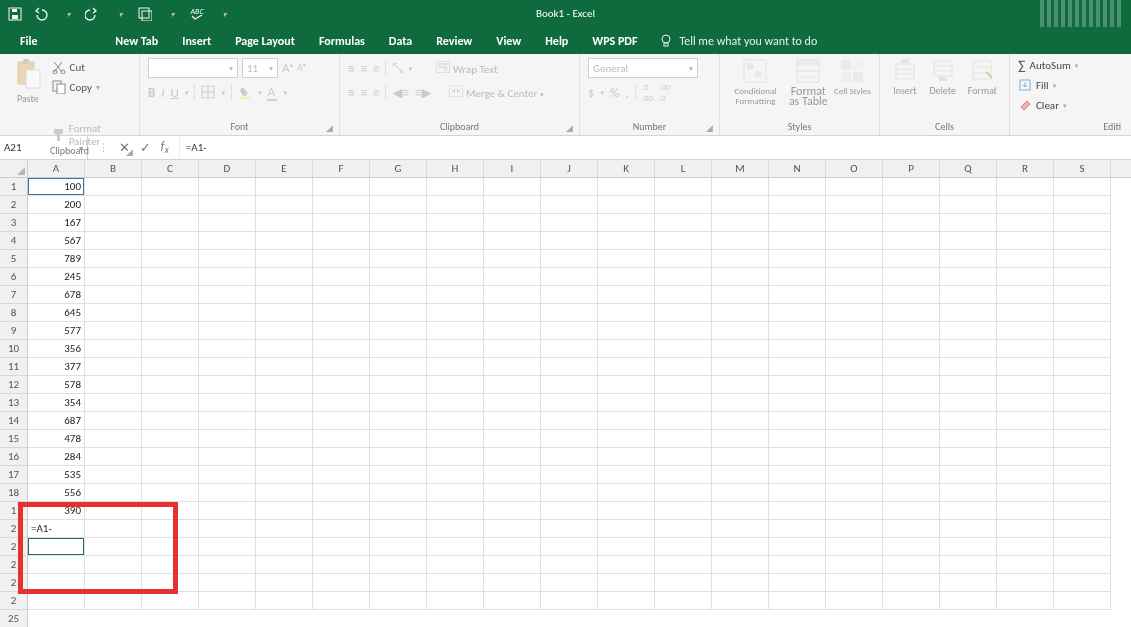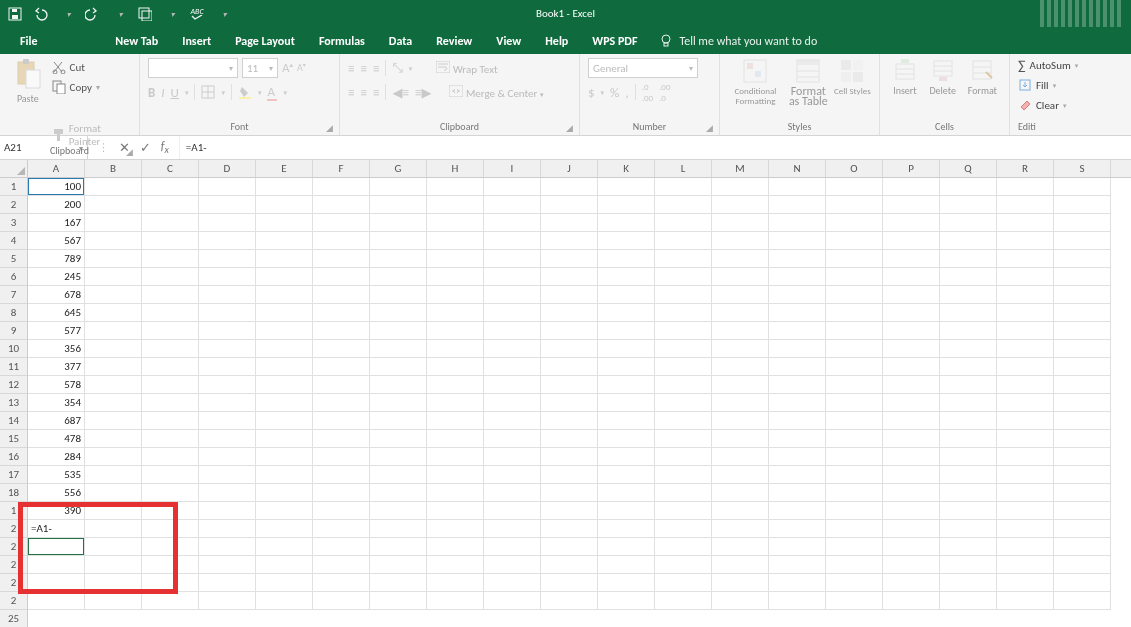--- a/index.html
+++ b/index.html
@@ -344,21 +344,21 @@
           <span style="font-size:7px;color:#aaa">▾</span>
         </div>
       <div class="row">
           <svg width="14" height="14">
             <path d="M3 9 L9 3 L12 6 L6 12 Z" fill="#f5b0b0" stroke="#d08080"></path>
           </svg>
           <span>Clear</span>
           <span style="font-size:7px;color:#aaa">▾</span>
         </div>
     </div>
-    <div class="group-label" style="text-align:left;padding-right:2px">Editi</div>
+    <div class="group-label" style="text-align:right;padding-right:2px">Editi</div>
   </div>
 </div>
 
 <div class="namebar">
   <div class="namebox">
       <span>A21</span>
       <span style="font-size:8px;color:#999">▾</span>
     </div>
   <div class="fxicons">
     <span style="color:#bbb">⋮</span>

